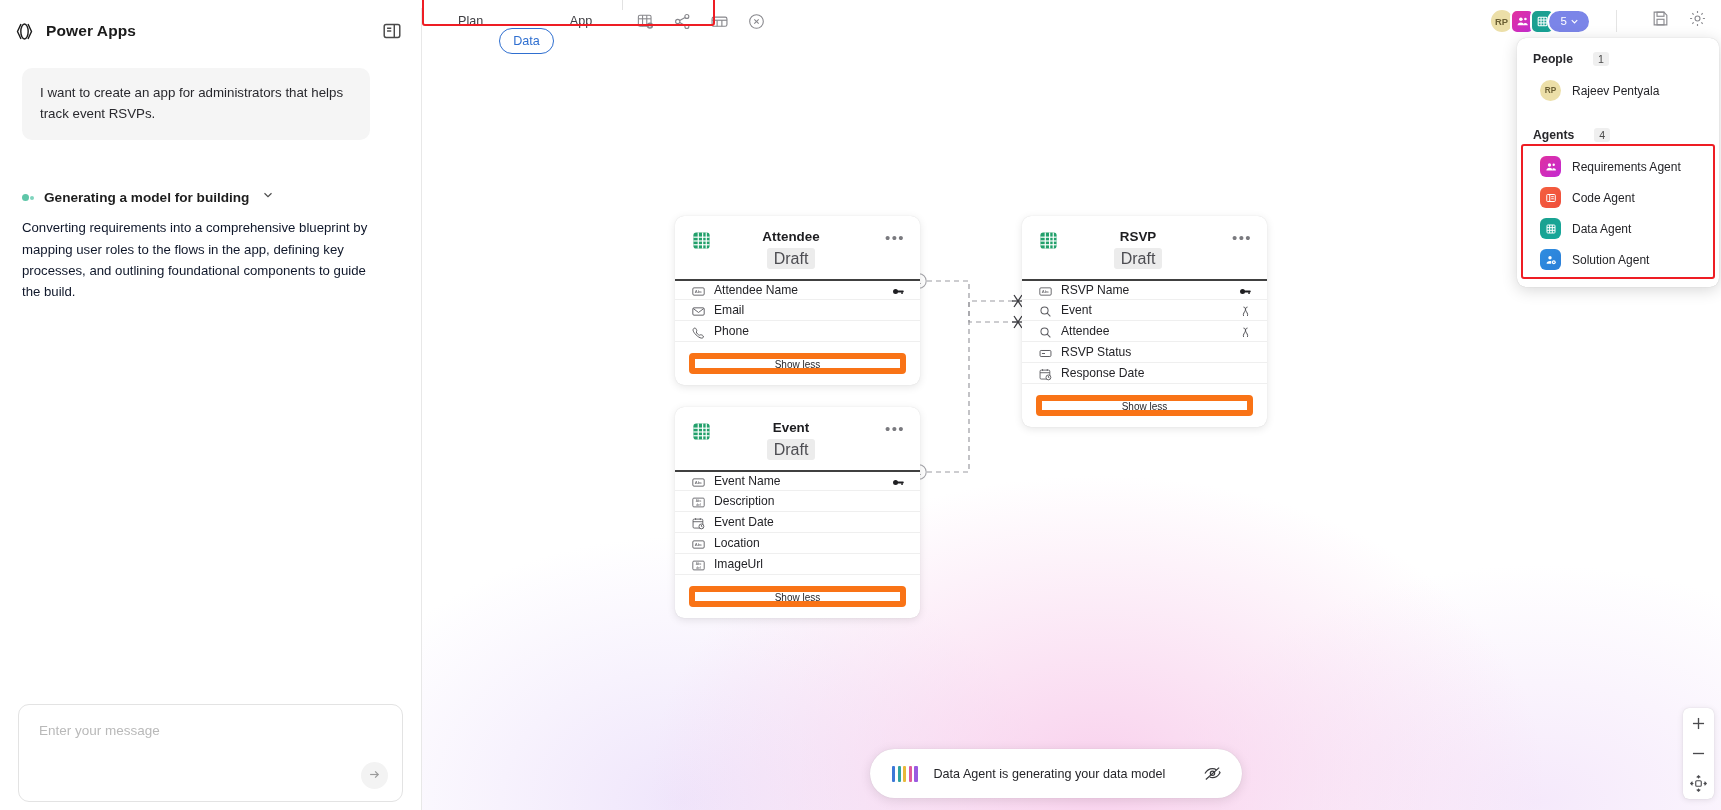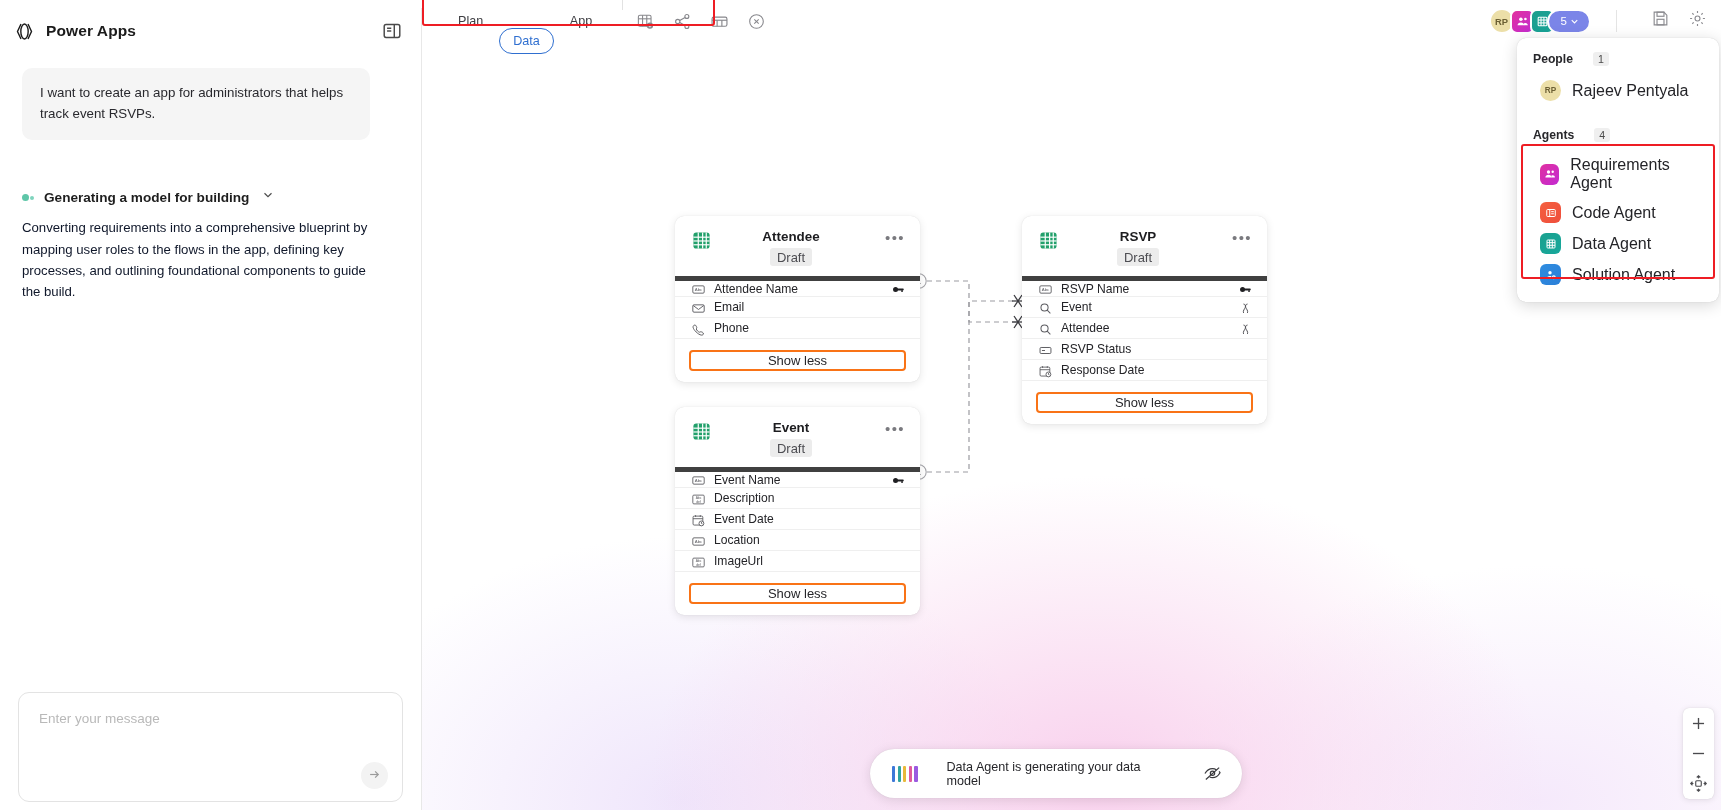--- a/index.html
+++ b/index.html
@@ -37,21 +37,21 @@
   .plan-dot { width: 13px; height: 9px; position: relative; flex: none; }
   .plan-dot i { position:absolute; border-radius: 50%; }
   .plan-dot i:nth-child(1){ width:7px;height:7px;background:#5ec6a8;left:0;top:1px;}
   .plan-dot i:nth-child(2){ width:4px;height:4px;background:#7fd4bd;left:8px;top:3px;}
   .plan-title { font-size: 13.6px; font-weight: 700; color: #1e1e1e; }
   .chev { width: 14px; height: 14px; color: #4c4c4c; margin-left: 3px; }
   .plan-text { font-size: 13.2px; line-height: 1.62; color: #0f172a; max-width: 350px; }
 
   .composer-wrap { padding: 0 18px 16px 18px; }
   .composer {
-    position: relative; height: 110px; border: 1px solid #e3e3e3;
+    position: relative; height: 98px; border: 1px solid #e3e3e3;
     border-radius: 11px; background: #fff;
   }
   .composer-input {
     width: 100%; border: 0; outline: 0; background: transparent;
     font-family: inherit; font-size: 13.5px; color: #2b2b2b;
     padding: 18px 20px 0 20px;
   }
   .composer-input::placeholder { color: #b9b9b9; }
   .send-btn {
     position: absolute; right: 14px; bottom: 12px; width: 27px; height: 27px;
@@ -114,66 +114,66 @@
     background: #fff; border-radius: 9px;
     box-shadow: 0 3px 16px rgba(0,0,0,.16), 0 0 1px rgba(0,0,0,.2);
     padding: 14px 0 12px 0; z-index: 40;
   }
   .fly-sec-head { display: flex; align-items: flex-start; gap: 20px; padding: 0 16px; margin-bottom: 9px; }
   .fly-sec-title { font-size: 12.2px; font-weight: 700; color: #27272b; }
   .fly-badge { background: #efefef; color: #4a4a4a; font-size: 10.6px; border-radius: 3px; padding: 1px 5px; }
   .fly-row { display: flex; align-items: center; gap: 11px; padding: 5px 16px 5px 23px; cursor: pointer; }
   .fly-av { width: 21px; height: 21px; border-radius: 50%; background: #ecdfa8; color: #6c6034;
             font-size: 8.2px; font-weight: 700; display: flex; align-items: center; justify-content: center; }
-  .fly-name { font-size: 16px; color: #242428; }
+  .fly-name { font-size: 12px; color: #242428; }
   .agent-ico { width: 21px; height: 21px; border-radius: 6px; display: flex; align-items: center; justify-content: center; color: #fff; }
   .agents-outline {
     position: absolute; left: 4px; right: 4px; top: 106px; height: 135px;
     border: 2.5px solid #ee1d24; border-radius: 3px; pointer-events: none;
   }
 
   
   .card {
     position: absolute; background: #fff; border-radius: 9px;
     box-shadow: 0 2px 9px rgba(0,0,0,.10), 0 0 1px rgba(0,0,0,.14);
     padding: 13px 0 11px 0; z-index: 12;
   }
   .card-head { display: flex; align-items: flex-start; padding: 0 15px 0 17px; gap: 13px; }
   .tbl-ico { width: 19px; height: 19px; margin-top: 2px; flex:none; }
   .card-titles { flex: 1; text-align: center; margin-left: -14px; }
   .card-title { font-size: 13.4px; font-weight: 700; color: #1d1d20; }
   .draft {
-    display: inline-block; margin-top: 4px; font-size: 13px; color: #4d4d52;
+    display: inline-block; margin-top: 4px; font-size: 16px; color: #4d4d52;
     background: #ececec; border-radius: 3px; padding: 1.5px 7px;
   }
   .dots { color: #7a7a7f; font-size: 15px; letter-spacing: 1.4px; line-height: 10px; margin-top: 4px; cursor: pointer; }
   .fields { margin-top: 10px; }
   .field {
     display: flex; align-items: center; gap: 9px; height: 21px;
     padding: 0 15px 0 17px; border-bottom: 1px solid #efefef; position: relative;
   }
-  .field:first-child { border-top: 5px solid #404040; }
+  .field:first-child { border-top: 2px solid #404040; }
   .field-ico { width: 13px; height: 13px; color: #5b5b60; flex: none; }
   .field-name { font-size: 12.1px; color: #242428; flex: 1; }
   .field-right { width: 13px; height: 13px; color: #1f1f22; flex:none; }
   .show-less {
     display: block; margin: 11px 14px 0 14px; height: 21px;
-    border: 2px solid #f97316; border-radius: 4px; background: #fff;
-    font-family: inherit; font-size: 13px; color: #26262a; cursor: pointer; width: calc(100% - 28px);
+    border: 6px solid #f97316; border-radius: 4px; background: #fff;
+    font-family: inherit; font-size: 10px; color: #26262a; cursor: pointer; width: calc(100% - 28px);
   }
 
   
   .wires { position: absolute; inset: 0; z-index: 8; pointer-events: none; }
 
   
   .toast {
     position: absolute; left: 448px; bottom: 12px; width: 372px; height: 49px;
     background: #fff; border-radius: 25px;
     box-shadow: 0 2px 12px rgba(0,0,0,.11), 0 0 1px rgba(0,0,0,.14);
-    display: flex; align-items: center; padding: 0 20px 0 22px; gap: 29px; z-index: 25;
+    display: flex; align-items: center; padding: 0 20px 0 22px; gap: 16px; z-index: 25;
   }
   .toast-bars { display: flex; gap: 2.4px; align-items: flex-end; height: 16px; }
   .toast-bars i { width: 3.2px; height: 16px; border-radius: 1px; display: block; }
   .toast-text { flex: 1; font-size: 12.6px; color: #26262a; }
   .toast-eye { width: 19px; height: 19px; color: #3a3a3e; cursor: pointer; }
 
   
   .zoomctl {
     position: absolute; right: 7px; bottom: 11px; width: 31px;
     background: #fff; border-radius: 6px;

